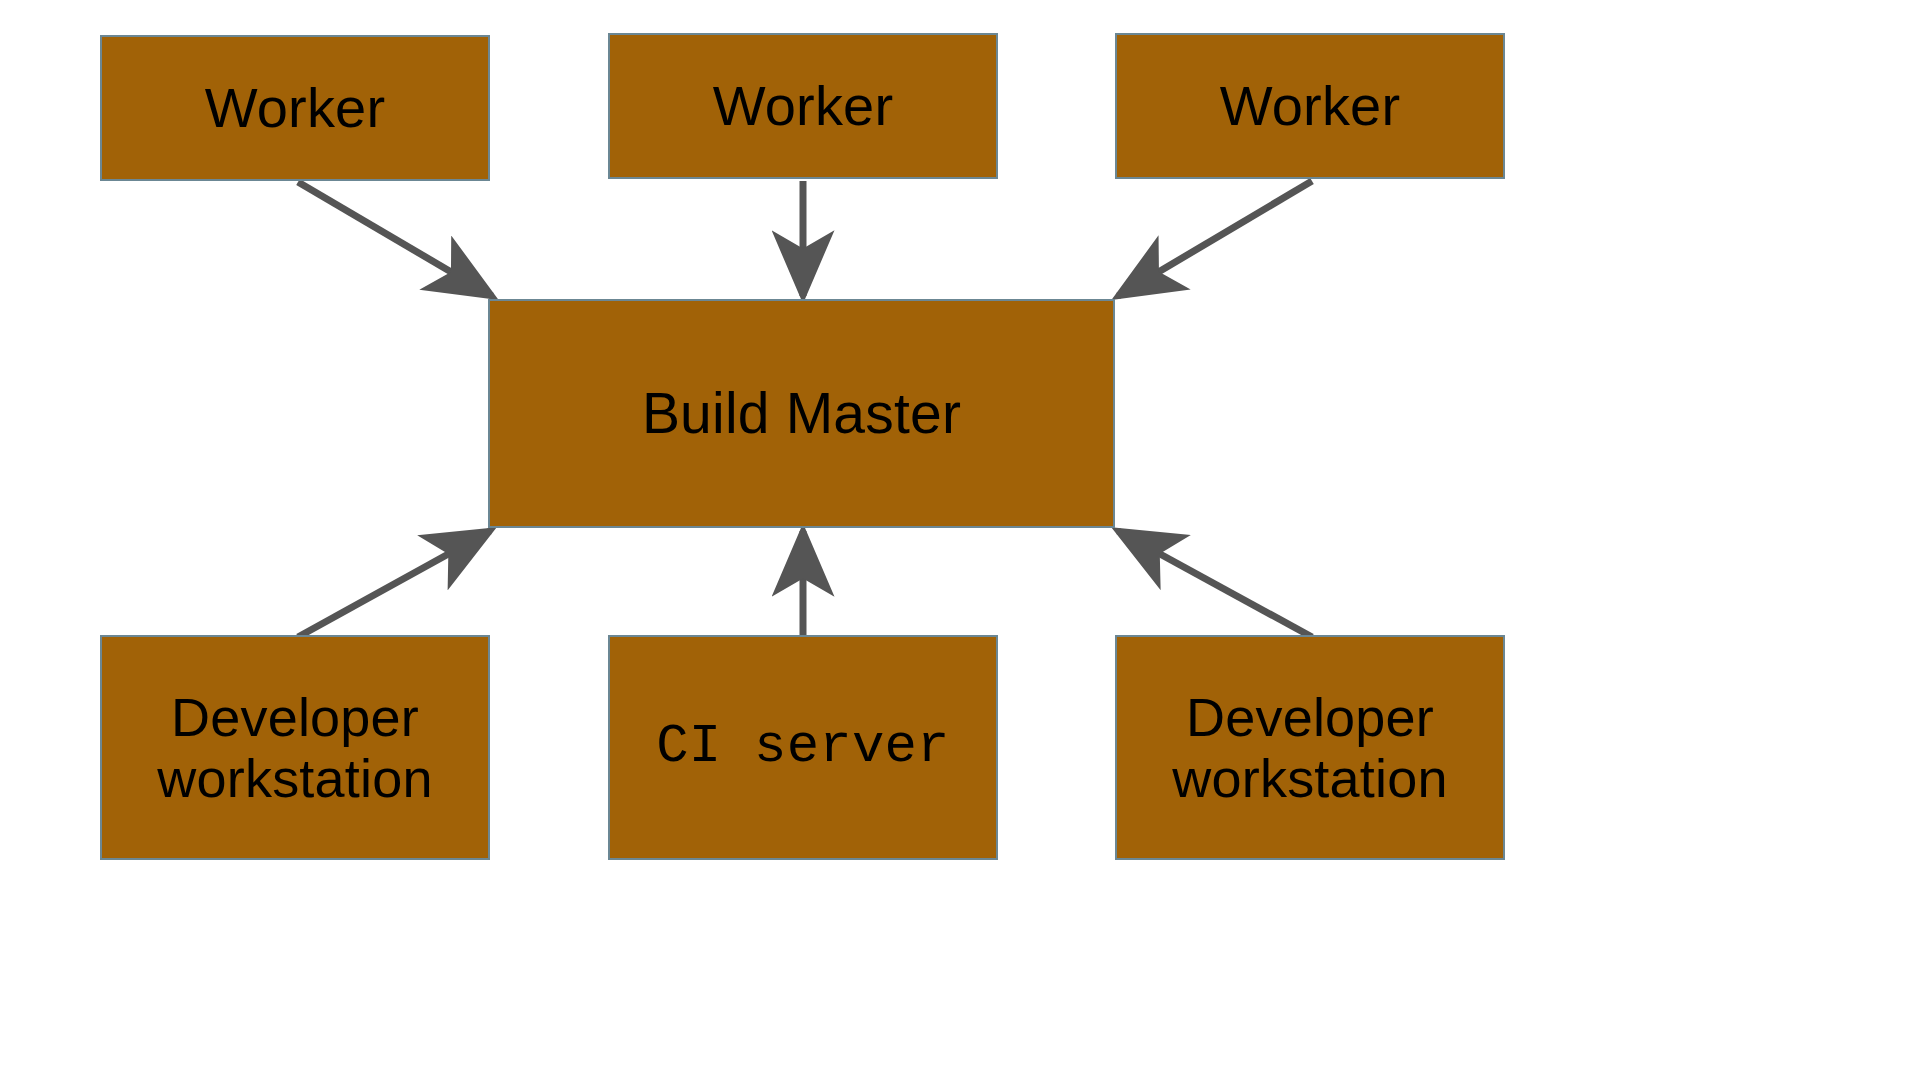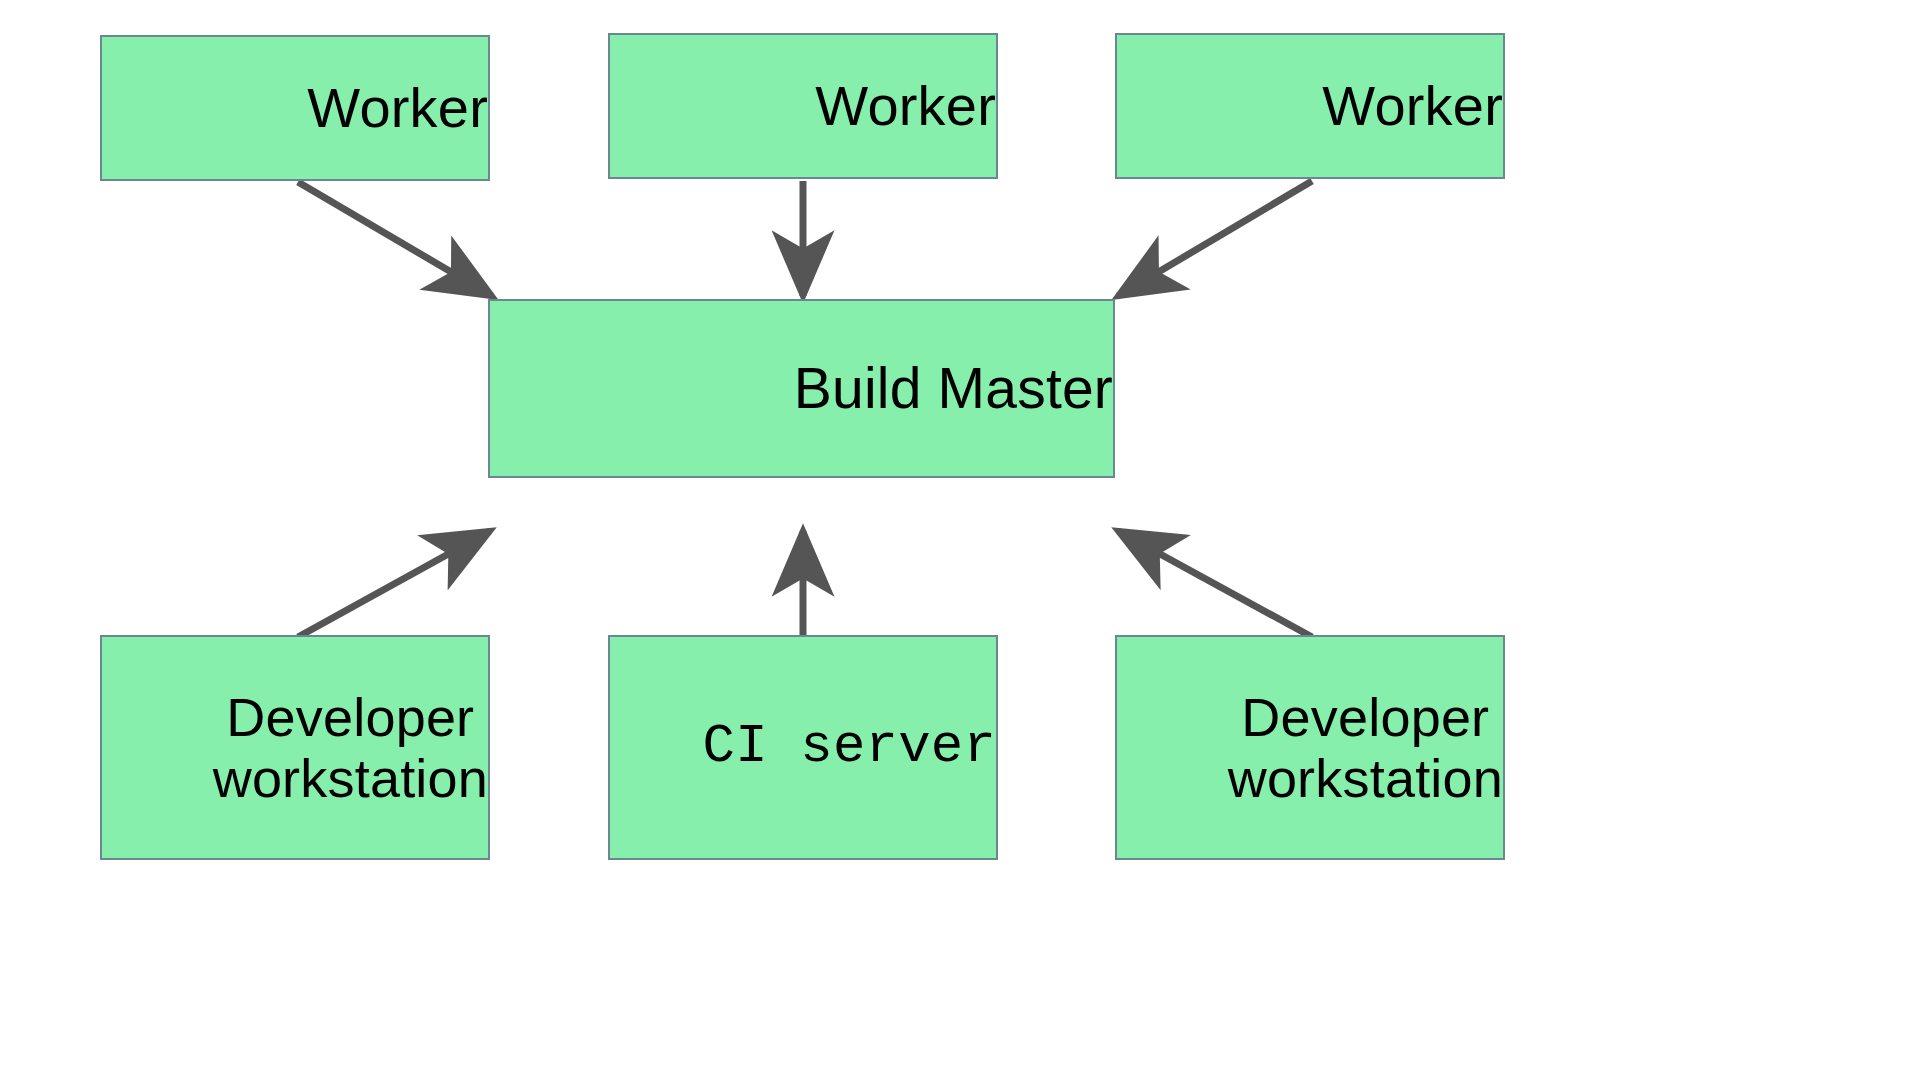--- a/index.html
+++ b/index.html
@@ -23,37 +23,37 @@
     position: absolute;
     left: 0;
     top: 0;
     width: 1910px;
     height: 1090px;
     pointer-events: none;
   }
   .node {
     position: absolute;
     box-sizing: border-box;
-    background: #86efac;
+    background: #a16207;
     border: 2px solid #6b8794;
     display: flex;
     align-items: center;
-    justify-content: flex-end;
+    justify-content: center;
     text-align: center;
     color: #000000;
     font-family: "Liberation Sans", sans-serif;
     font-weight: 400;
     letter-spacing: 0.2px;
     line-height: 1.12;
     white-space: pre-line;
   }
   .node.worker-a { left: 100px; top: 35px;  width: 390px; height: 146px; font-size: 56px; }
   .node.worker-b { left: 608px; top: 33px;  width: 390px; height: 146px; font-size: 56px; }
   .node.worker-c { left: 1115px; top: 33px; width: 390px; height: 146px; font-size: 56px; }
-  .node.master   { left: 488px; top: 299px; width: 627px; height: 179px; font-size: 57px; }
+  .node.master   { left: 488px; top: 299px; width: 627px; height: 229px; font-size: 57px; }
   .node.devws-l  { left: 100px; top: 635px; width: 390px; height: 225px; font-size: 54px; }
   .node.ci       { left: 608px; top: 635px; width: 390px; height: 225px; font-size: 54px; font-family: Liberation Mono, monospace; }
   .node.devws-r  { left: 1115px; top: 635px; width: 390px; height: 225px; font-size: 54px; }
 </style>
 </head>
 <body>
 
 <div id="canvas">
 
   <svg id="edges" viewBox="0 0 1910 1090">

